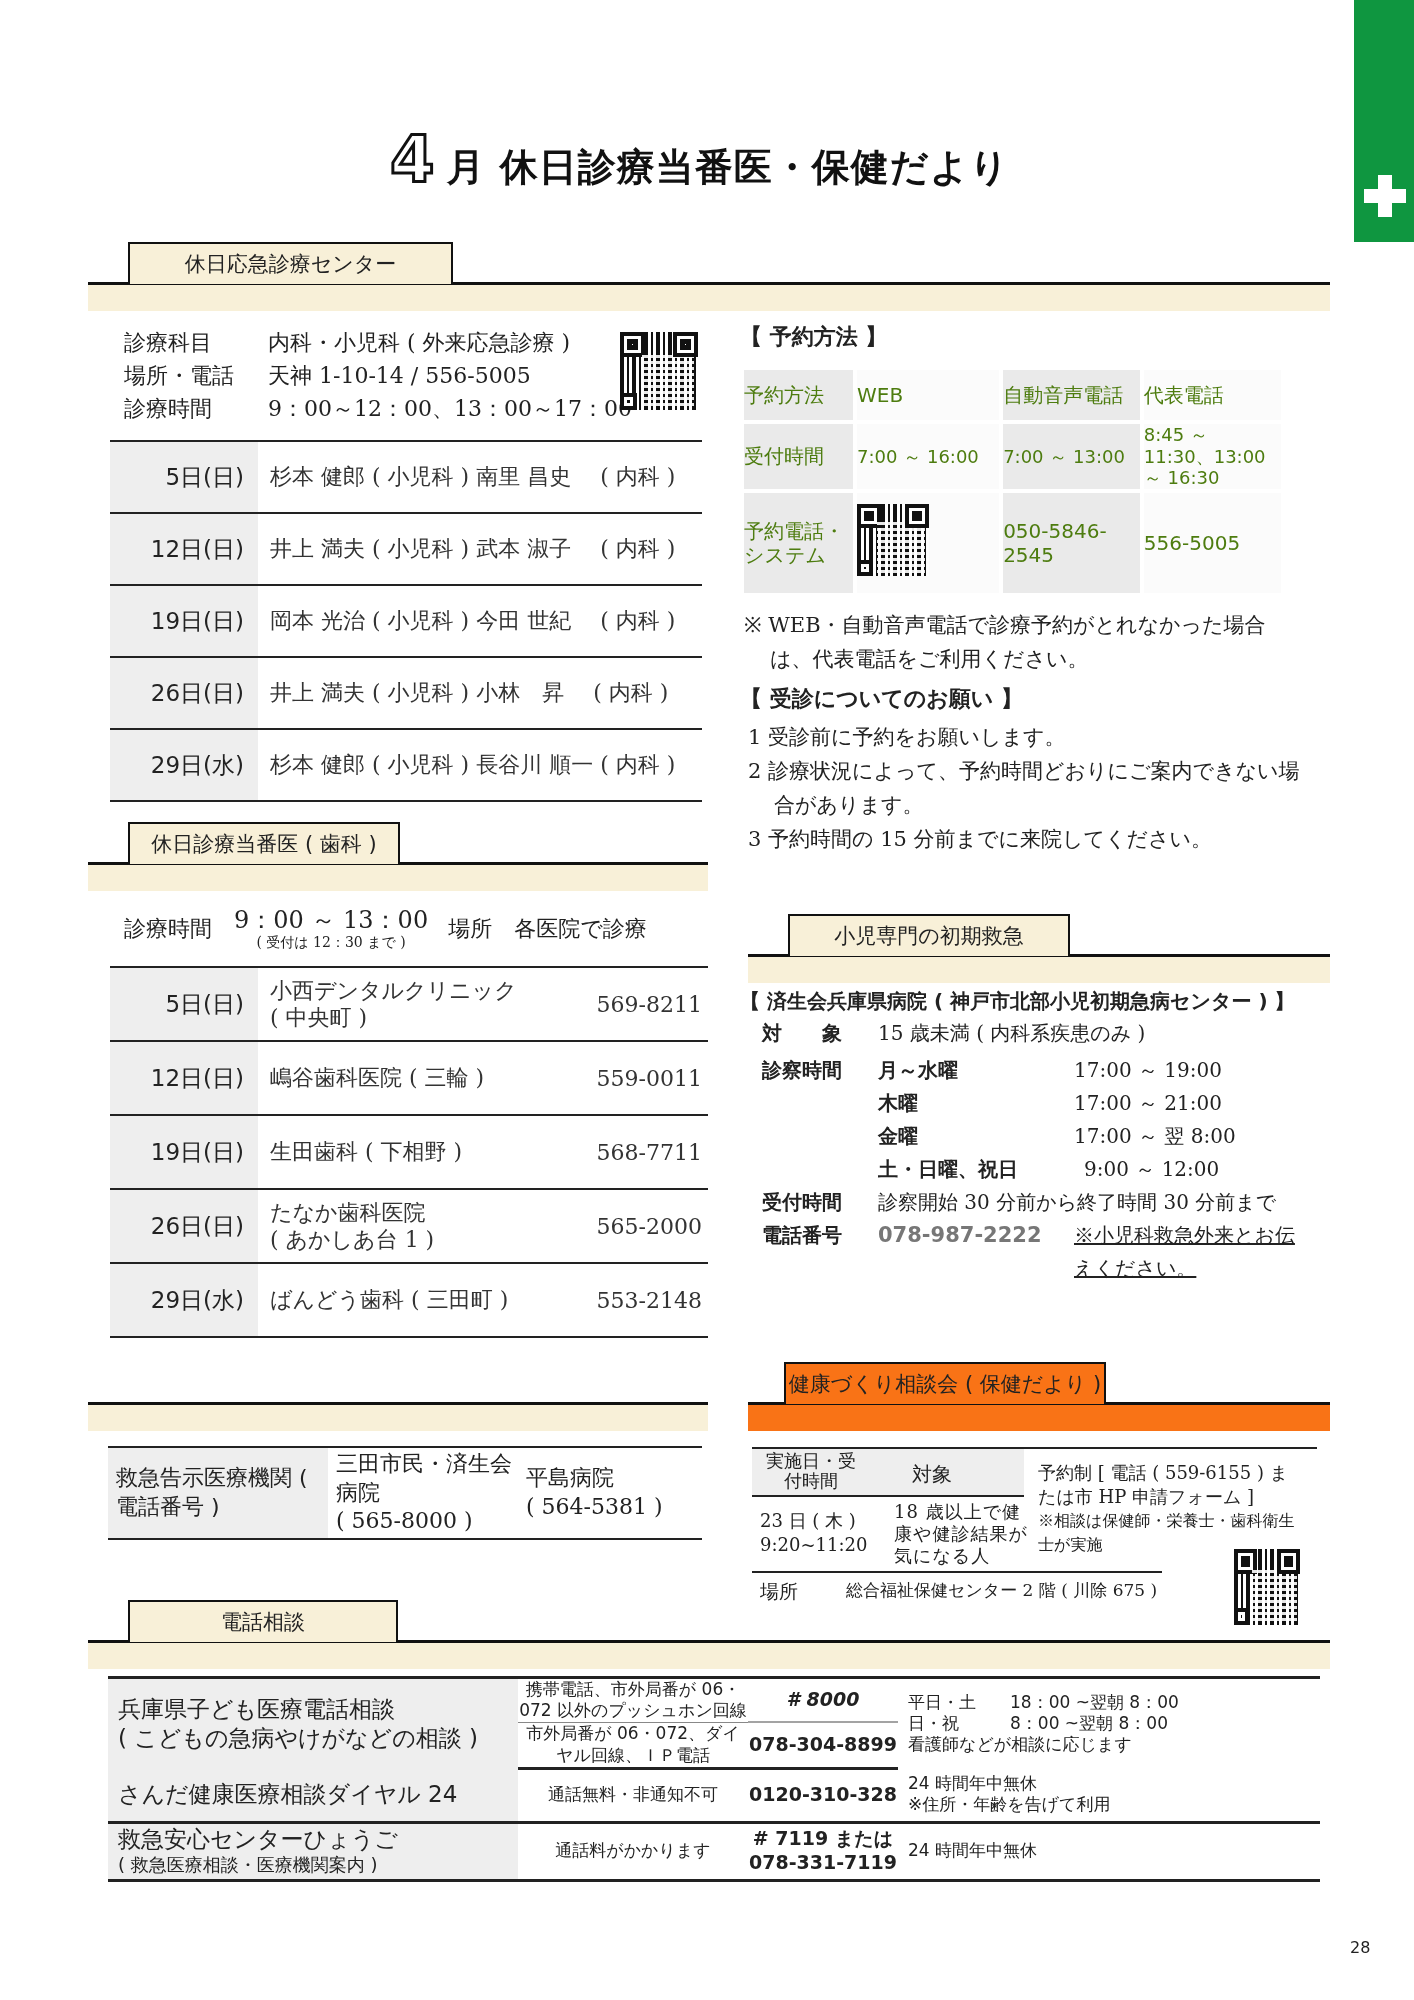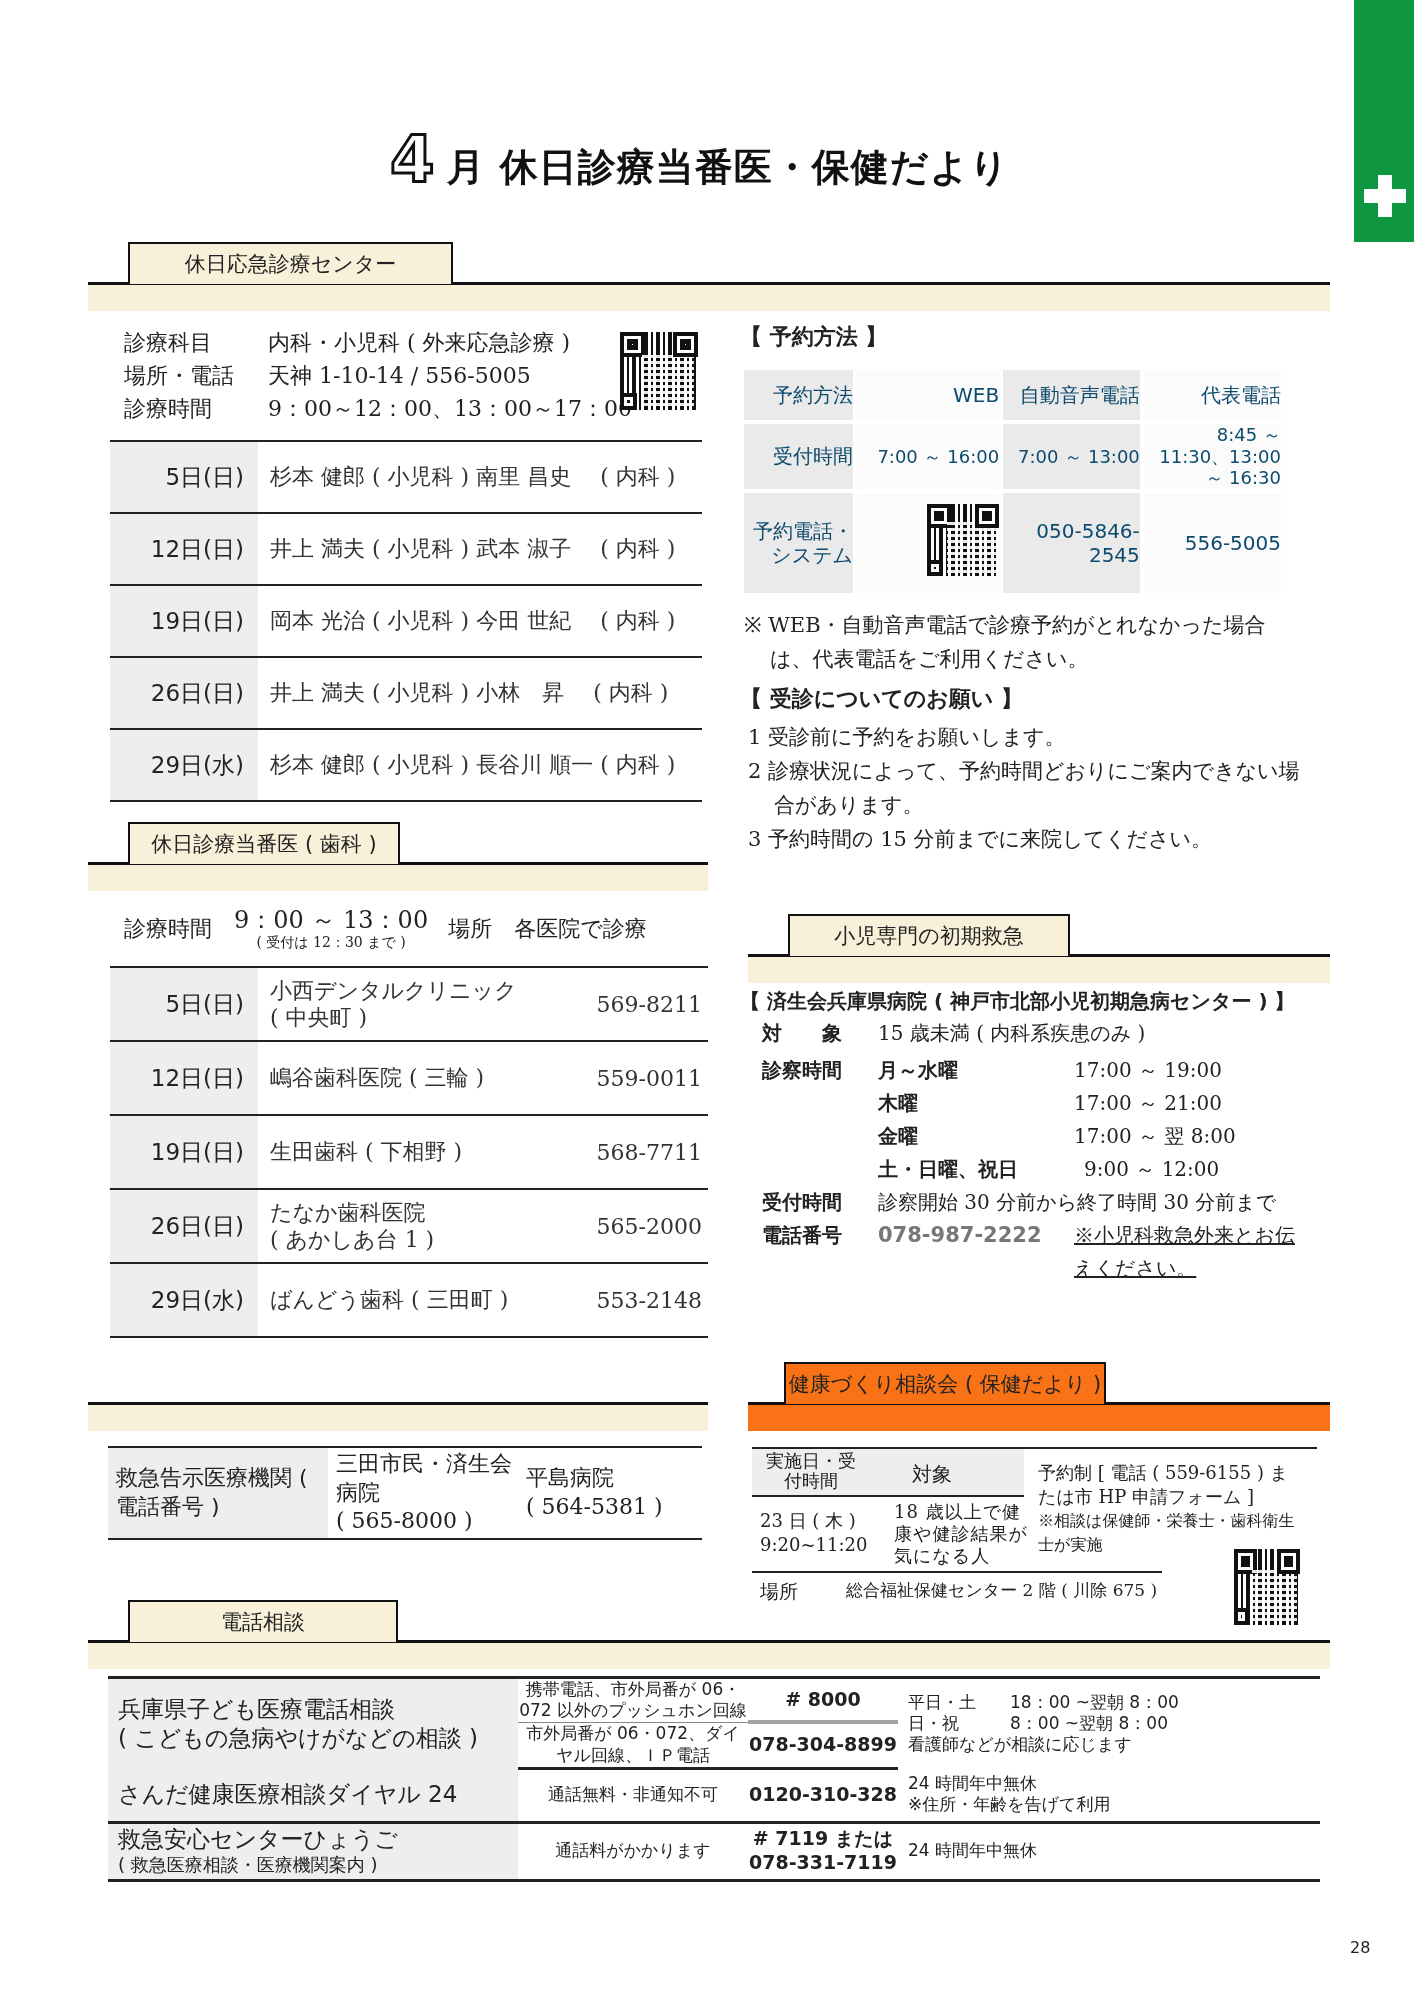--- a/index.html
+++ b/index.html
@@ -42,21 +42,21 @@
   .duty-table td.day { width: 148px; background: #eeeeee; text-align: right; padding-right: 14px; font-size: 23px; }
   .duty-table td.docs { padding-left: 12px; font-family: "DejaVu Serif", serif; white-space: nowrap; color: #333; }
 
   .dental-table { position: absolute; left: 110px; top: 966px; width: 598px; }
   .dental-table td { height: 74px; border-top: 2px solid #222; border-bottom: 2px solid #222; font-size: 22px; }
   .dental-table td.day { width: 148px; background: #eeeeee; text-align: right; padding-right: 14px; font-size: 23px; }
   .dental-table td.clinic { padding-left: 12px; font-family: "DejaVu Serif", serif; line-height: 1.25; color: #333; }
   .dental-table td.phone { text-align: right; padding-right: 6px; font-family: "DejaVu Serif", serif; color: #333; }
 
   .res-table { position: absolute; left: 740px; top: 366px; width: 545px; border-collapse: separate; border-spacing: 4px; }
-  .res-table td { background: #f5f5f5; text-align: right; font-size: 20px; color: #0c4a6e; line-height: 1.2; }
+  .res-table td { background: #f5f5f5; text-align: left; font-size: 20px; color: #4d7c0f; line-height: 1.2; }
   .res-table td.h { background: #eaeaea; }
   .res-table td.w { background: #fbfbfb; }
 
   .label-b { font-weight: bold; }
   .note { font-family: "DejaVu Serif", serif; font-size: 21px; color: #222; line-height: 1.5; }
 
   .ped-row { position: absolute; font-size: 20px; display: flex; }
 
   .phone-table { position: absolute; left: 108px; top: 1676px; width: 1212px; }
   .phone-table td { font-size: 17px; text-align: center; line-height: 1.25; color: #222; }
@@ -313,21 +313,21 @@
 </div>
 
 <table class="phone-table">
   <tbody>
       <tr class="top" style="height:38px;">
     <td class="name" rowspan="2">
           <div>兵庫県子ども医療電話相談</div>
           <div>( こどもの急病やけがなどの相談 )</div>
         </td>
     <td style="width:230px; border-bottom:1px solid #888;">携帯電話、市外局番が 06・072 以外のプッシュホン回線</td>
-    <td class="num" style="width:150px; border-bottom:4px solid #a3a3a3;"># 8000</td>
+    <td class="num" style="width:150px; border-bottom:2px solid #a3a3a3;font-style:italic;"># 8000</td>
     <td class="info" rowspan="2">
           <div>平日・土　　18：00 ~翌朝 8：00</div>
           <div>日・祝　　　8：00 ~翌朝 8：00</div>
           <div>看護師などが相談に応じます</div>
         </td>
   </tr>
   <tr class="bottom" style="height:46px;">
     <td>市外局番が 06・072、ダイヤル回線、ＩＰ電話</td>
     <td class="num">078-304-8899</td>
   </tr>

